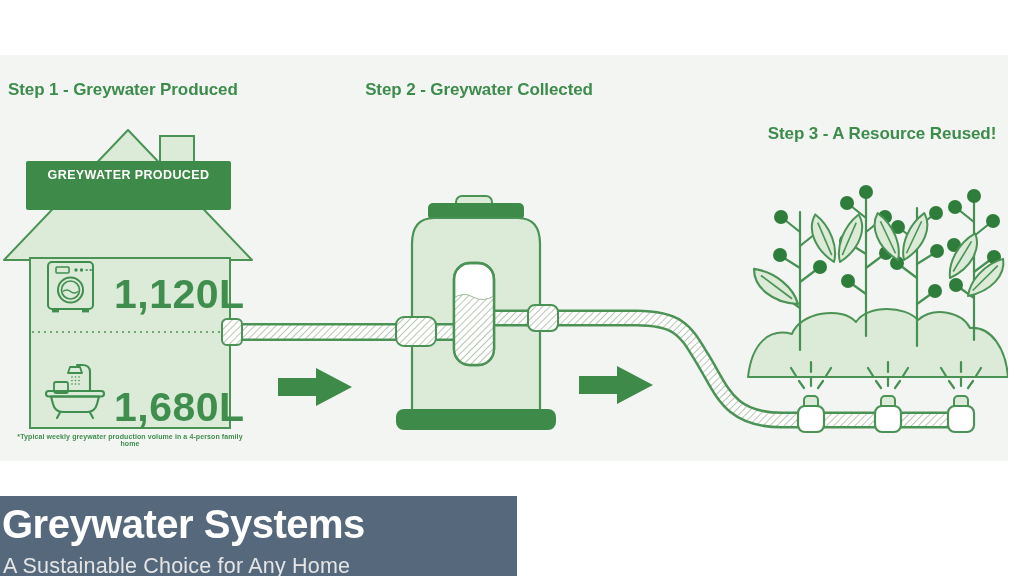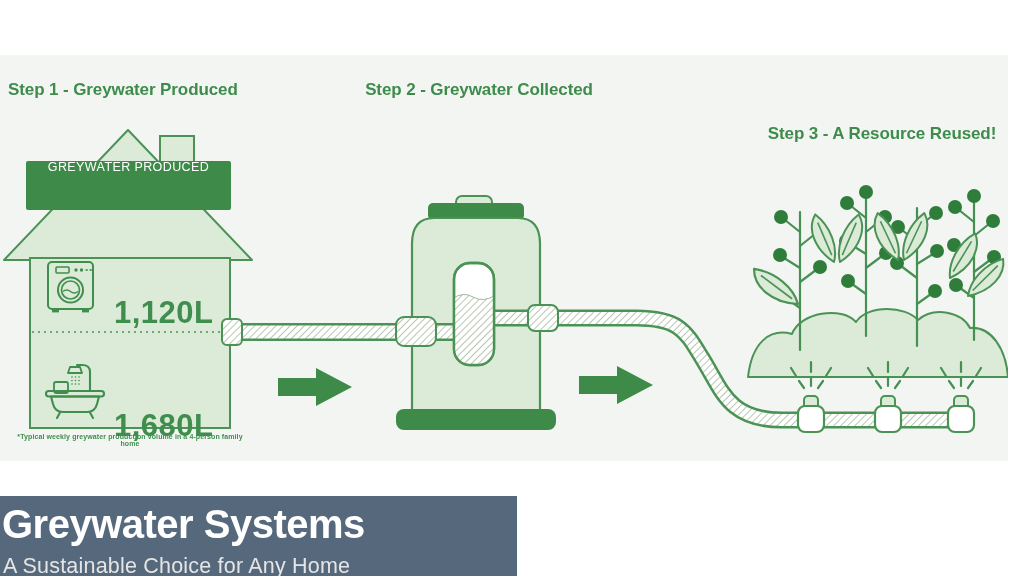--- a/index.html
+++ b/index.html
@@ -14,27 +14,26 @@
   #art{position:absolute;left:0;top:0;width:1024px;height:576px;}
   .overlay{position:absolute;left:0;top:0;width:1024px;height:576px;pointer-events:none;}
   .step-title{
     position:absolute;font-weight:700;font-size:17px;color:#3e8c4c;
     letter-spacing:-0.1px;white-space:nowrap;
   }
   #step1{left:8px;top:80px;}
   #step2{left:351px;top:80px;width:240px;text-align:center;margin-left:8px;}
   #step3{left:762px;top:80px;width:240px;text-align:center;margin-top:44px;}
   #house-banner-text{
-    position:absolute;left:26px;top:159px;width:205px;text-align:center;
-    color:#ffffff;font-weight:400;font-size:12.5px;line-height:17px;letter-spacing:0.4px;
+    position:absolute;left:26px;top:167px;width:205px;text-align:center;
+    color:#ffffff;font-weight:700;font-size:12.5px;line-height:17px;letter-spacing:0.4px;
   }
   .volume{
-    position:absolute;font-weight:700;color:#3f8e4e;font-size:31px;letter-spacing:0.5px;
+    position:absolute;font-weight:700;color:#3f8e4e;font-size:41px;letter-spacing:0.5px;
     white-space:nowrap;
-    margin-top:24px;
   }
   #vol-wash{left:114px;top:271px;}
   #vol-bath{left:114px;top:384px;}
   #footnote{
     position:absolute;left:15px;top:433px;width:230px;text-align:center;
     font-size:7px;font-weight:600;color:#3f8e4e;letter-spacing:0.1px;
   }
   #footer{
     position:absolute;left:0;top:461px;width:517px;height:108px;
     background:#56697c;border-bottom:2px solid #c4b5fd;

